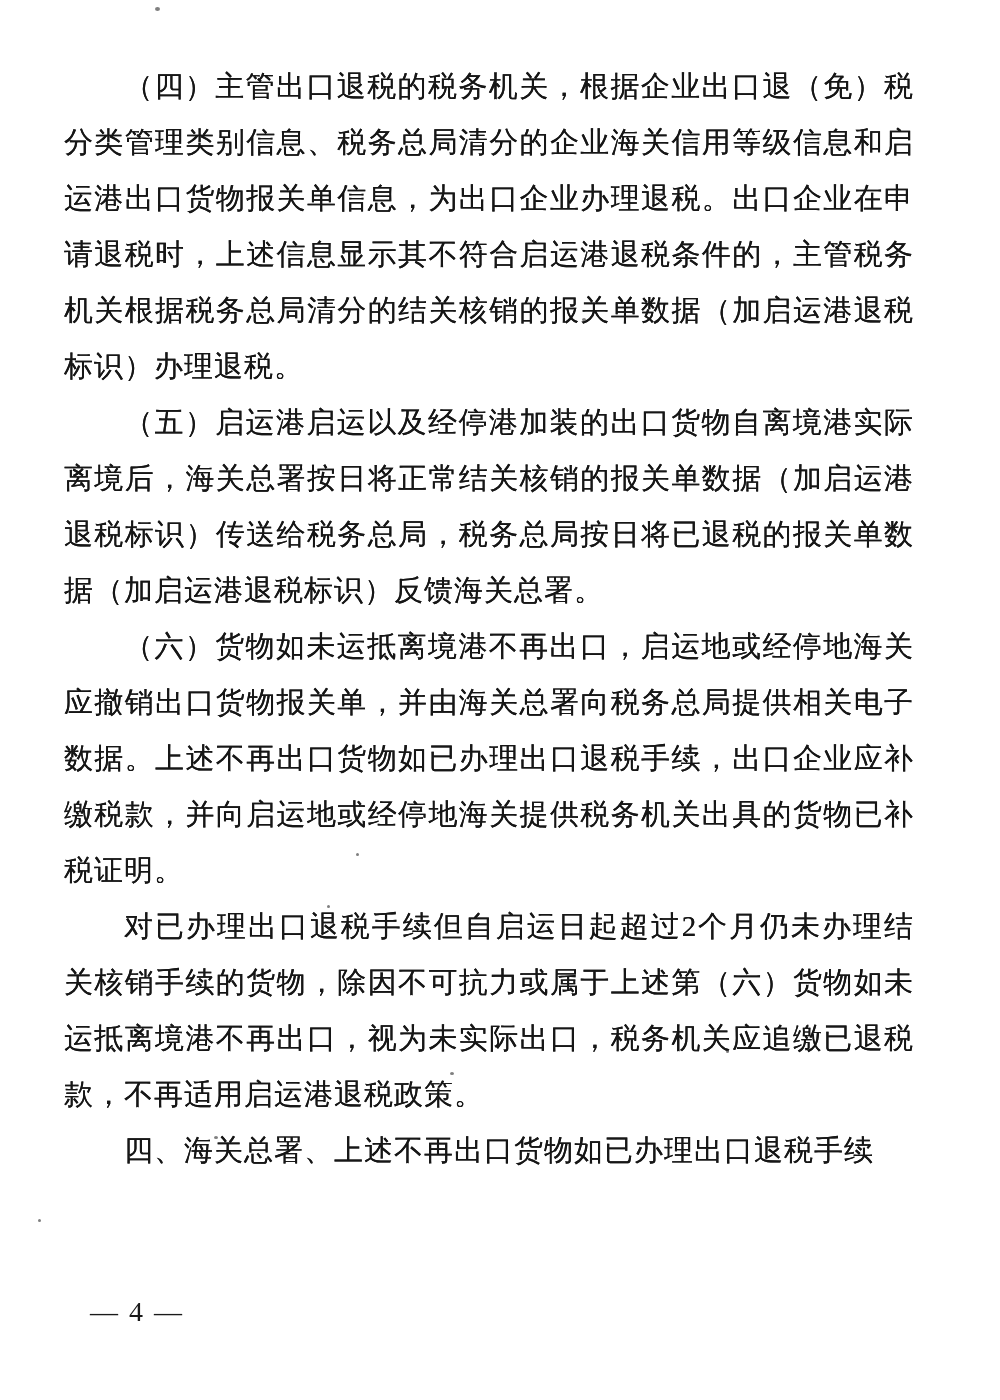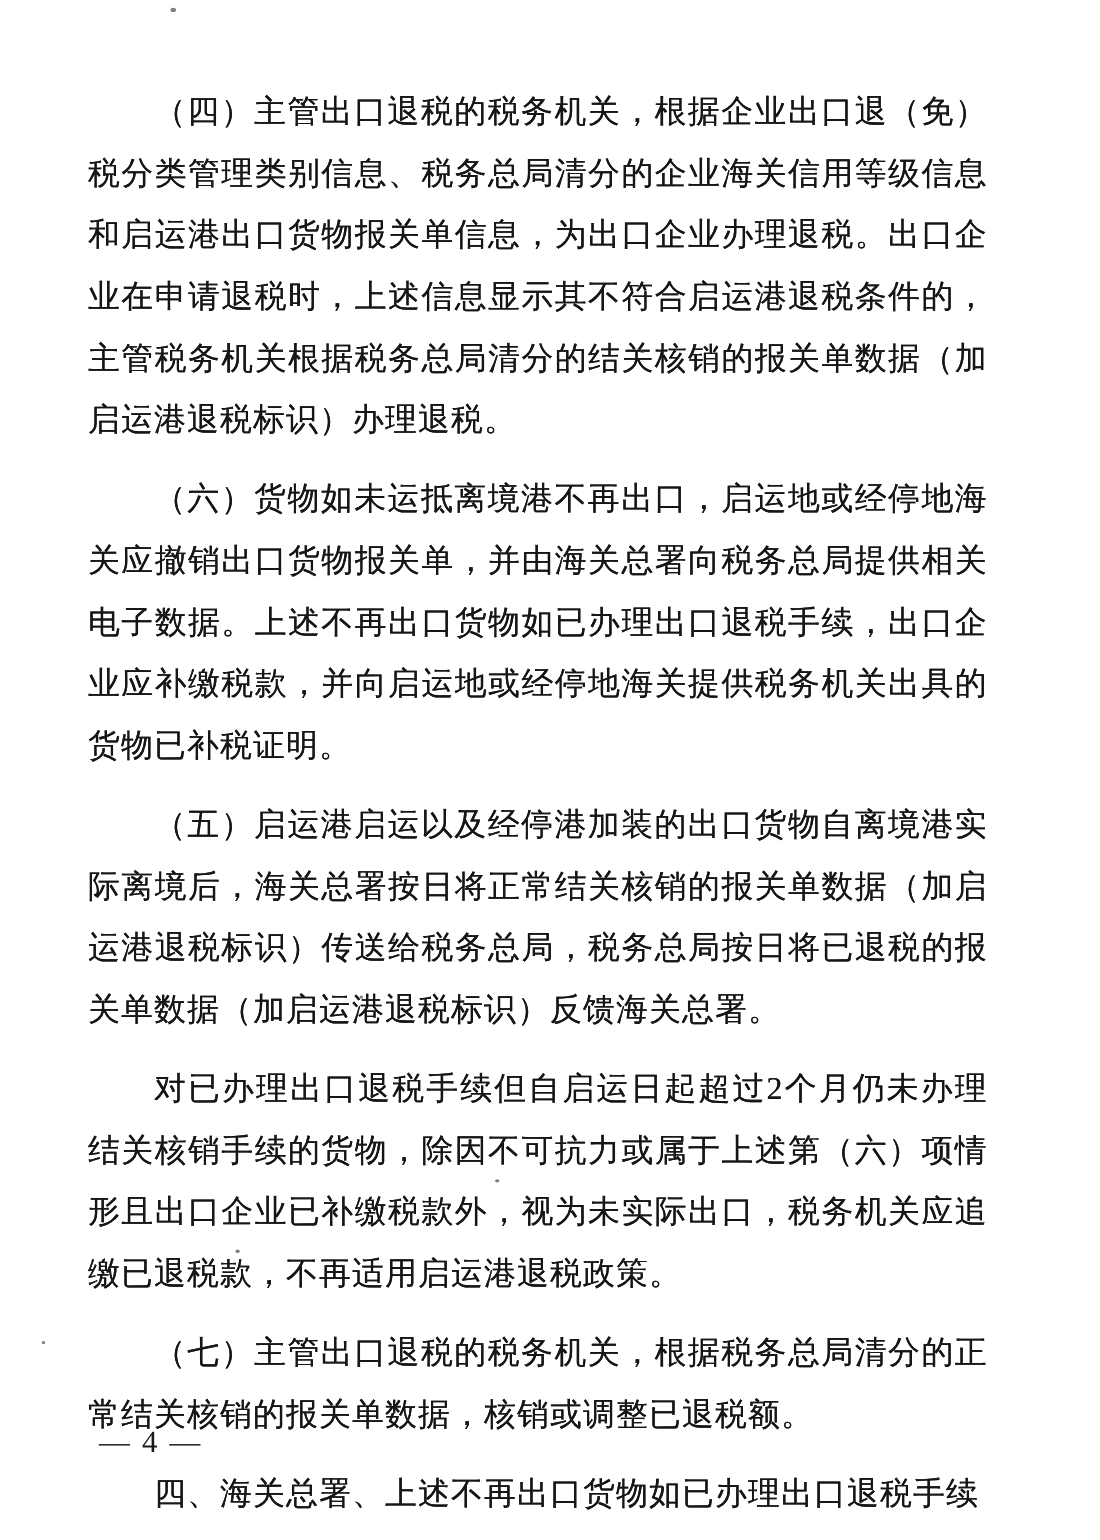--- a/index.html
+++ b/index.html
@@ -22,21 +22,21 @@
     top: 58px;
     width: 850px;
     color: #161616;
     font-size: 29px;
     line-height: 56px;
     letter-spacing: 1px;
     text-align: justify;
     text-justify: inter-ideograph;
   }
   .content p {
-    margin: 16px;
+    margin: 0;
     padding: 0;
     text-indent: 60px;
     
     text-shadow: 0 0 0.4px #222;
   }
   .page-footer {
     position: absolute;
     left: 90px;
     top: 1296px;
     font-size: 28px;
@@ -58,24 +58,23 @@
   .speck.s6 { left: 214px; top: 1136px; width: 4px; height: 3px; }
   .speck.s7 { left: 38px;  top: 1219px; width: 3px; height: 3px; }
   .speck.s8 { left: 726px; top: 1050px; width: 3px; height: 3px; }
 </style>
 </head>
 <body>
 
 <div class="page">
   <div class="content">
     <p>（四）主管出口退税的税务机关，根据企业出口退（免）税分类管理类别信息、税务总局清分的企业海关信用等级信息和启运港出口货物报关单信息，为出口企业办理退税。出口企业在申请退税时，上述信息显示其不符合启运港退税条件的，主管税务机关根据税务总局清分的结关核销的报关单数据（加启运港退税标识）办理退税。</p>
+    <p>（五）启运港启运以及经停港加装的出口货物自离境港实际离境后，海关总署按日将正常结关核销的报关单数据（加启运港退税标识）传送给税务总局，税务总局按日将已退税的报关单数据（加启运港退税标识）反馈海关总署。</p>
     <p>（六）货物如未运抵离境港不再出口，启运地或经停地海关应撤销出口货物报关单，并由海关总署向税务总局提供相关电子数据。上述不再出口货物如已办理出口退税手续，出口企业应补缴税款，并向启运地或经停地海关提供税务机关出具的货物已补税证明。</p>
-    <p>（五）启运港启运以及经停港加装的出口货物自离境港实际离境后，海关总署按日将正常结关核销的报关单数据（加启运港退税标识）传送给税务总局，税务总局按日将已退税的报关单数据（加启运港退税标识）反馈海关总署。</p>
-    <p>对已办理出口退税手续但自启运日起超过2个月仍未办理结关核销手续的货物，除因不可抗力或属于上述第（六）项情形且出口企业已补缴税款外，视为未实际出口，税务机关应追缴已退税款，不再适用启运港退税政策。</p>
-    <p>（七）主管出口退税的税务机关，根据税务总局清分的正常结关核销的报关单数据，核销或调整已退税额。</p>
+    <p>对已办理出口退税手续但自启运日起超过2个月仍未办理结关核销手续的货物，除因不可抗力或属于上述第（六）货物如未运抵离境港不再出口，视为未实际出口，税务机关应追缴已退税款，不再适用启运港退税政策。</p>
     <p>四、海关总署、上述不再出口货物如已办理出口退税手续</p>
   </div>
 
   <div class="page-footer">— 4 —</div>
 
   <div class="speck s1"></div>
   <div class="speck s2"></div>
   <div class="speck s3"></div>
   <div class="speck s4"></div>
   <div class="speck s5"></div>

